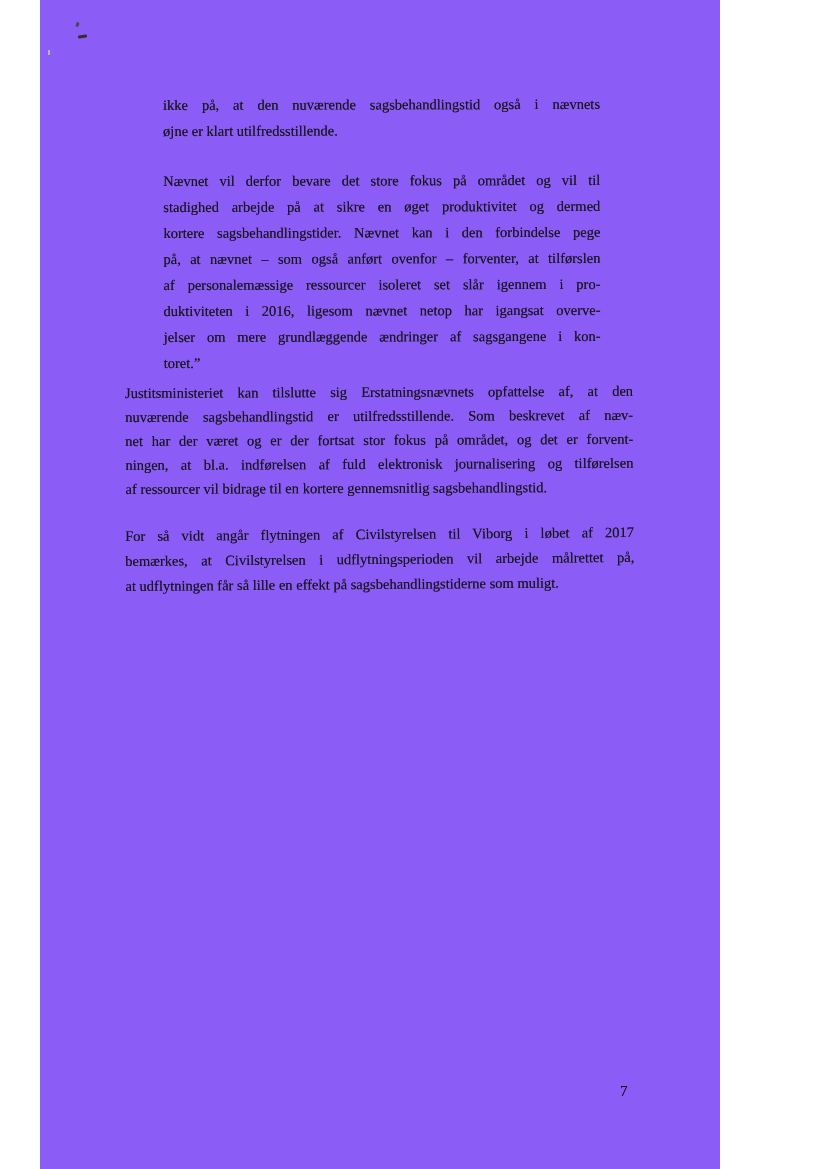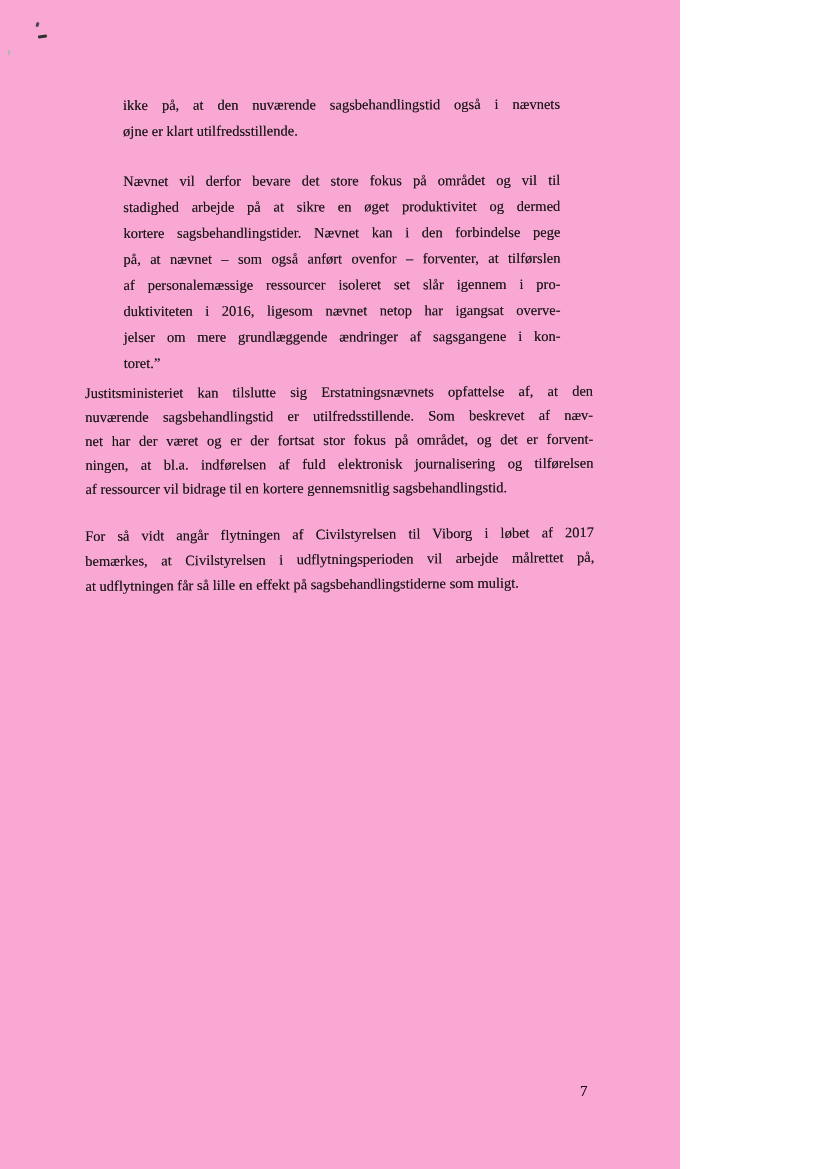--- a/index.html
+++ b/index.html
@@ -4,24 +4,25 @@
 <style>
   html, body {
     margin: 0;
     padding: 0;
     background: #ffffff;
   }
   .sheet {
     position: relative;
     width: 680px;
     height: 1169px;
-    background: #f9a8d4;
+    background: #8b5cf6;
     font-family: "Liberation Serif", serif;
     color: #161616;
     overflow: hidden;
+    margin-left: 40px;
   }
   
   .line {
     text-align: justify;
     text-align-last: justify;
     white-space: normal;
     text-shadow: 0 0 0.5px rgba(0,0,0,0.55);
   }
   .line.last {
     text-align-last: left;

